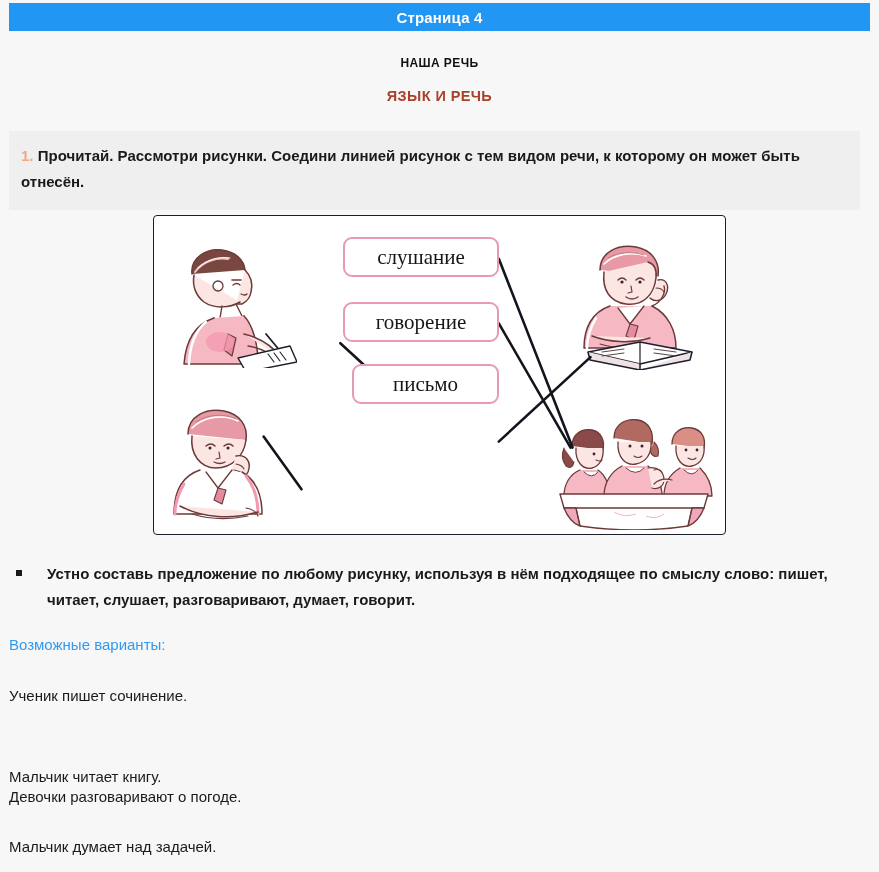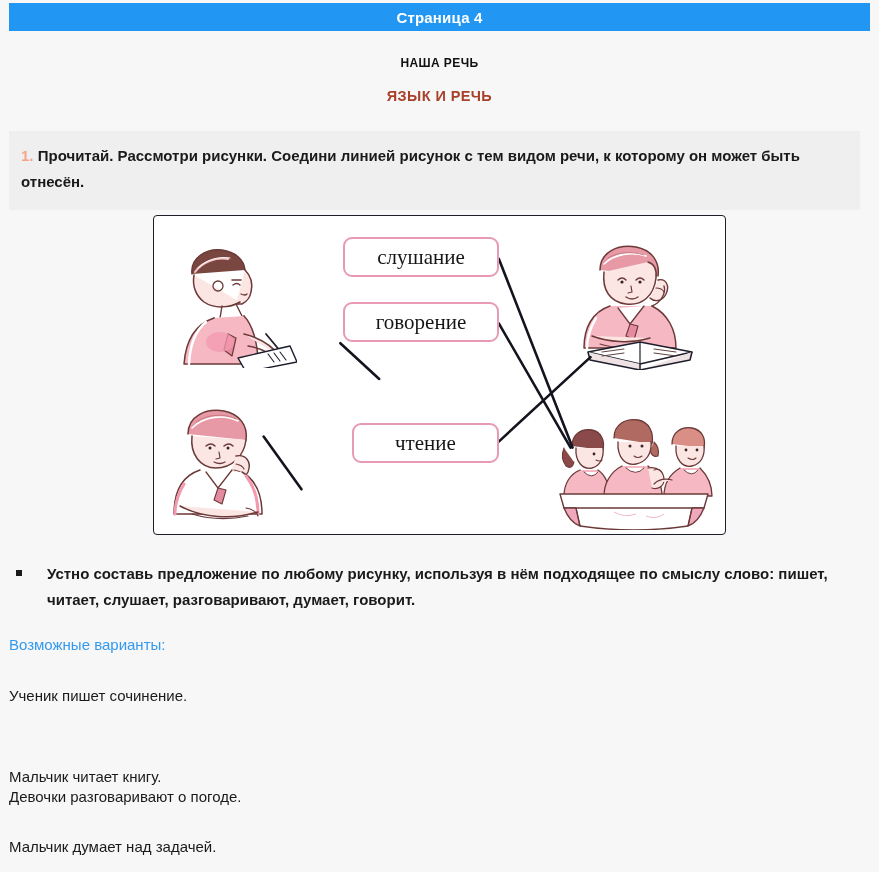--- a/index.html
+++ b/index.html
@@ -375,24 +375,24 @@
   </svg>
 
   <div class="wordbox" style="left:189px; top:21px; width:156px; height:40px;">
     <span>слушание</span>
   </div>
 
   <div class="wordbox" style="left:189px; top:86px; width:156px; height:40px;">
     <span>говорение</span>
   </div>
 
-
-  <div class="wordbox" style="left:198px; top:207px; width:147px; height:40px;">
-    <span>чтение</span>
-  </div>
+  <div class="wordbox" style="left:198px; top:148px; width:147px; height:40px;">
+    <span>письмо</span>
+  </div>
+
 
 </div>
 
 <div class="bullet-row">
   <span class="bullet-mark"></span>
   <span>Устно составь предложение по любому рисунку, используя в нём подходящее по смыслу слово: пишет, читает, слушает, разговаривают, думает, говорит.</span>
 </div>
 
 <div class="answers-label">Возможные варианты:</div>
 <div class="answer-line a0">Ученик пишет сочинение.</div>

